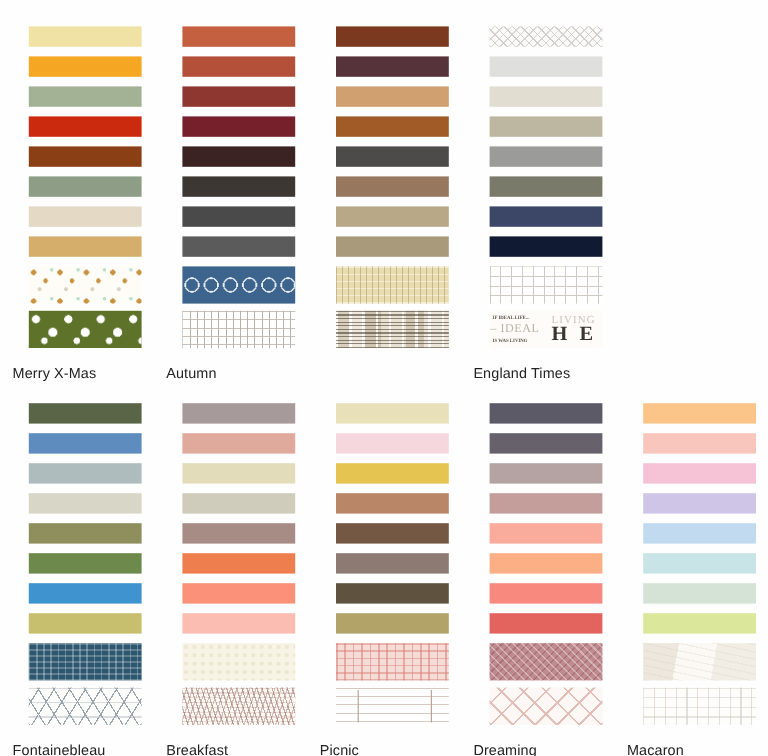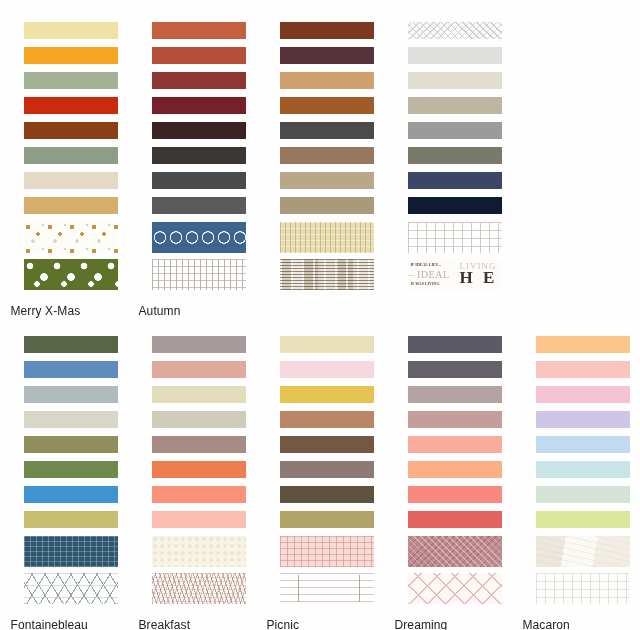--- a/index.html
+++ b/index.html
@@ -274,20 +274,21 @@
         <div class="strip" style="background:#111a33"></div>
         <div class="strip pat p-grid-white"></div>
         <div class="strip pat p-text-news">
           <span class="tl" style="left:3px;top:3px;font-size:4px;font-weight:bold;">IF IDEAL LIFE...</span>
           <span class="tl" style="left:52px;top:2px;font-size:9px;color:#c8c3ba;letter-spacing:1px;">LIVING</span>
           <span class="tl" style="left:1px;top:10px;font-size:10px;color:#b9b3a8;letter-spacing:0.5px;">– IDEAL</span>
           <span class="tl" style="left:52px;top:9px;font-size:17px;font-weight:bold;color:#3a352e;letter-spacing:3px;">H E</span>
           <span class="tl" style="left:3px;top:22px;font-size:4px;font-weight:bold;">IS WAS LIVING</span>
         </div>
       </div>
+      <div class="palette-label">England Times</div>
     </div>
 
 
   </div>
 
   <div class="palette-row row-bottom">
 
     <div class="palette">
       <div class="strips">
         <div class="strip" style="background:#5a6548"></div>

